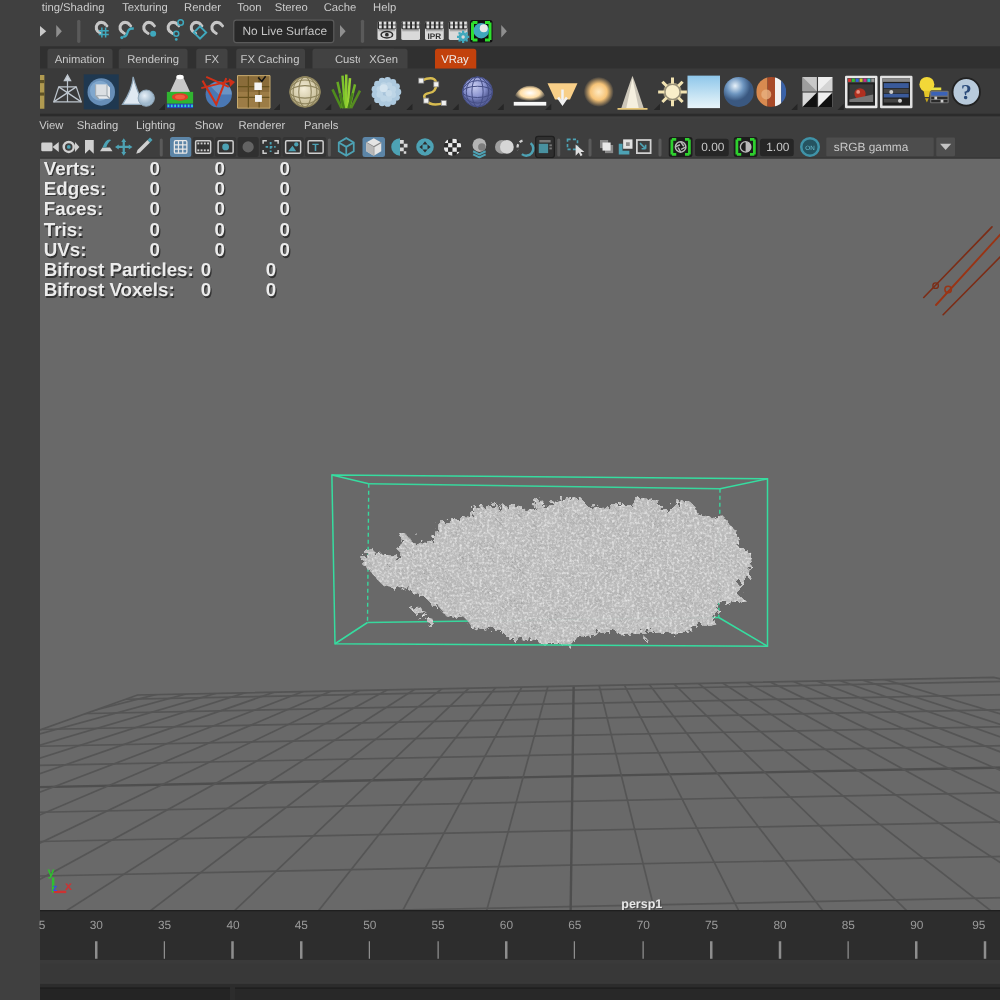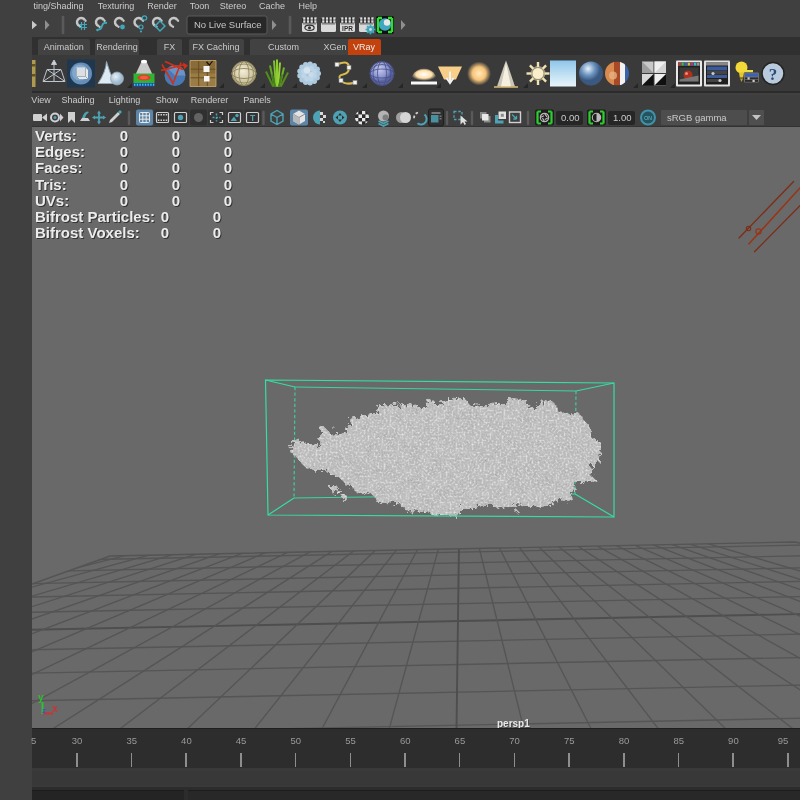--- a/index.html
+++ b/index.html
@@ -167,25 +167,25 @@
           <path d="M 346 18 L 346 32 M 346 18 L 350 18 M 346 32 L 350 32" stroke="#2ee02e" stroke-width="2.4" fill="none"></path>
           <path d="M 360 18 L 360 32 M 360 18 L 356 18 M 360 32 L 356 32" stroke="#2ee02e" stroke-width="2.4" fill="none"></path>
           <circle cx="353" cy="24.5" r="6.2" fill="#3fa8bd"></circle>
           <circle cx="355" cy="22.5" r="3.2" fill="#e8e8e8"></circle>
         </g>
         <path d="M 369 20 L 373.5 25 L 369 30 Z" fill="#8f8f8f"></path>
       </svg></div>
 
 <div id="tabrow" class="abs">
 <span class="tab" style="left:5.5px;width:52.5px">Animation</span>
-<span class="tab" style="left:63px;width:44px">Rendering</span>
+<span class="tab" style="left:63px;width:55px">Rendering</span>
 <span class="tab" style="left:125px;width:25px">FX</span>
 <span class="tab" style="left:156.5px;width:55px">FX Caching</span>
 <span class="tab" style="left:218px;width:67px">Custom</span>
-<span class="tab" style="left:284px;width:38px">XGen</span>
+<span class="tab" style="left:256px;width:38px">XGen</span>
 <span class="tab active" style="left:315.5px;width:33px">VRay</span>
 </div>
 
 <div id="shelf" class="abs"><svg width="800" height="38" viewBox="0 0 800 38" xmlns="http://www.w3.org/2000/svg">
         <defs>
           <radialGradient id="glowO" cx="50%" cy="50%">
             <stop offset="0%" stop-color="#ffe9c0"></stop>
             <stop offset="55%" stop-color="#f7c478"></stop>
             <stop offset="100%" stop-color="#3a3a3a"></stop>
           </radialGradient>

